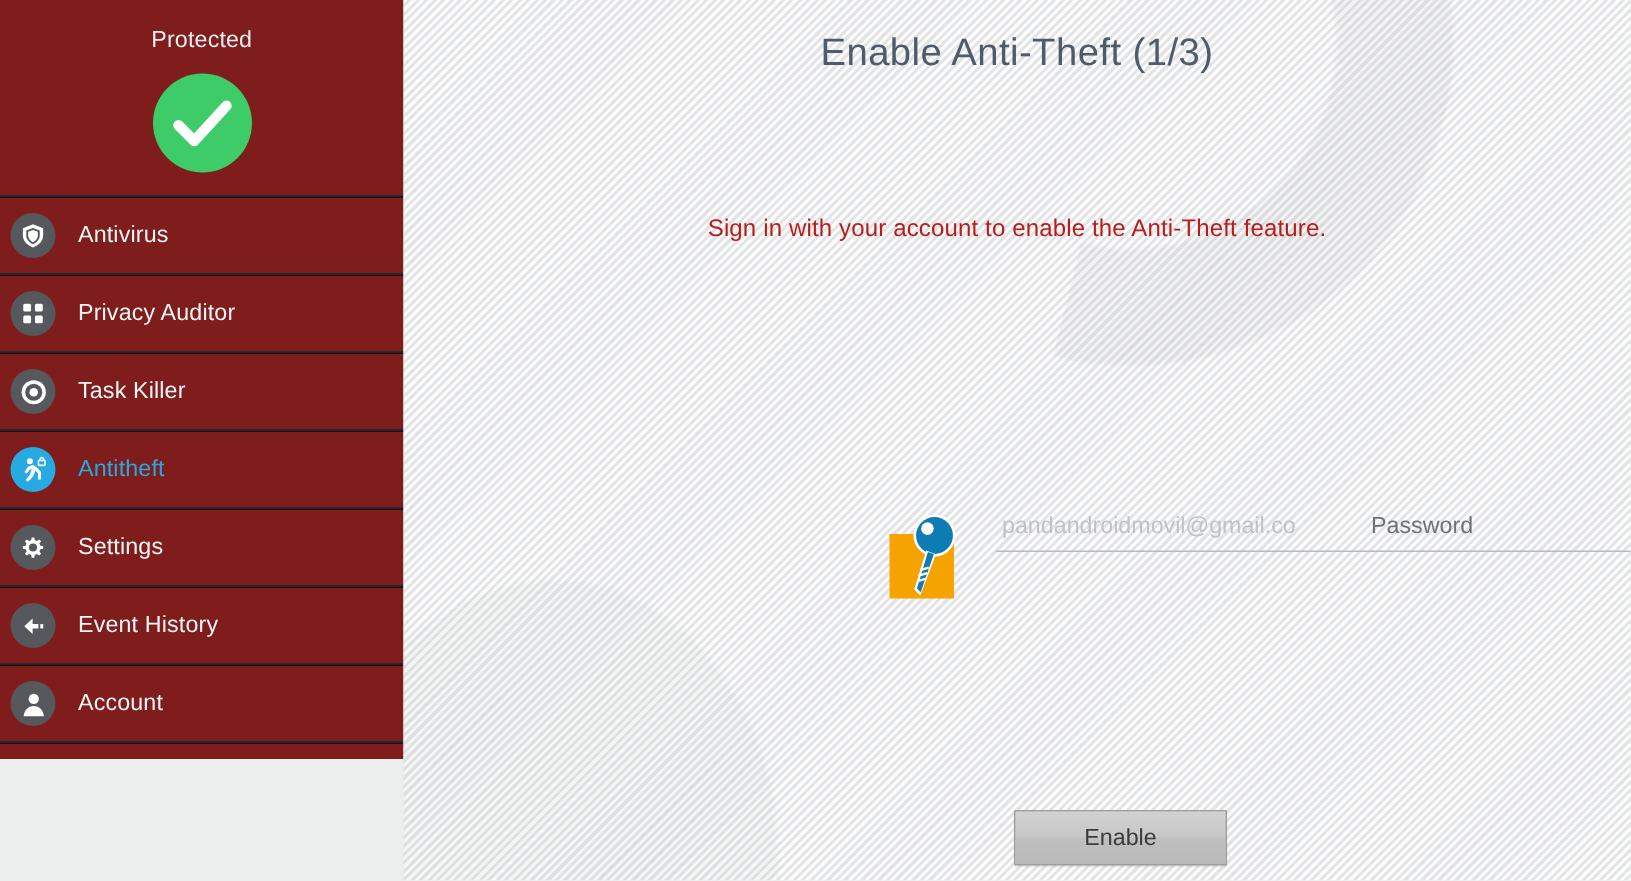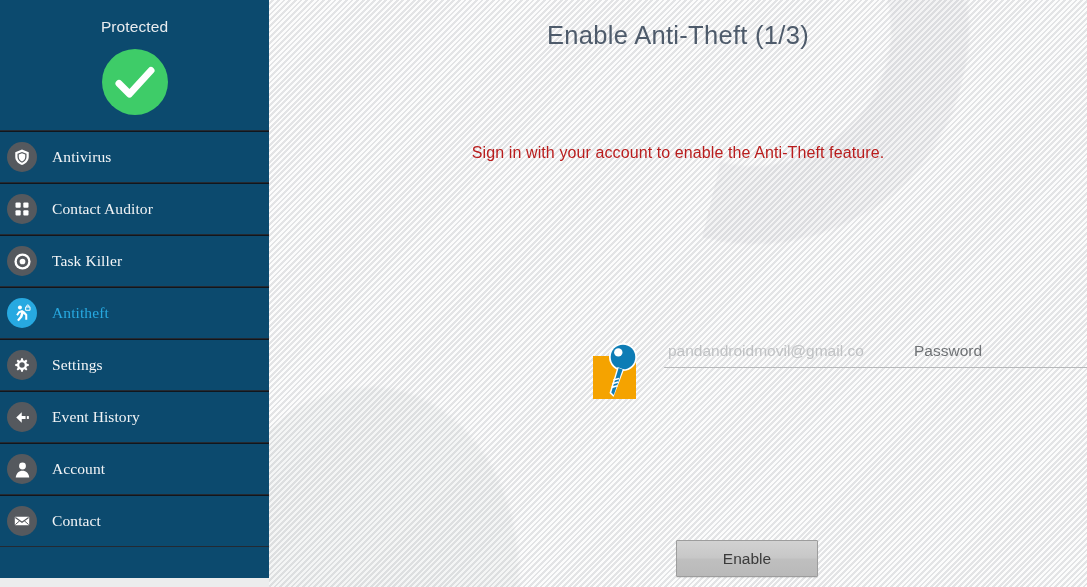--- a/index.html
+++ b/index.html
@@ -11,22 +11,22 @@
   }
   .app {
     position: relative;
     width: 1087px; height: 587px;
     display: flex;
   }
 
   
   .sidebar {
     width: 269px;
-    height: 578px;
-    background: #0c4a6e;
+    height: 506px;
+    background: #7f1d1d;
     flex: 0 0 269px;
     position: relative;
     overflow: hidden;
   }
   .status-block {
     height: 131px;
     width: 100%;
     position: relative;
     border-bottom: 1px solid #232a33;
   }
@@ -66,21 +66,20 @@
     align-items: center;
     justify-content: center;
     flex: 0 0 30px;
   }
   .nav-item.active .nav-icon { background: #27a9e1; }
   .nav-label {
     margin-left: 15px;
     font-size: 15.5px;
     color: #f2f4f6;
     letter-spacing: .1px;
-    font-family: Liberation Serif, serif;
   }
   .nav-item.active .nav-label { color: #27a9e1; }
   .nav-icon svg { display: block; }
 
   
   .main {
     position: relative;
     flex: 1 1 auto;
     height: 587px;
     overflow: hidden;
@@ -217,21 +216,21 @@
 
     <div class="nav-item">
       <span class="nav-icon">
         <svg width="16" height="16" viewBox="0 0 16 16">
           <rect x="1.5" y="1.5" width="5.2" height="5.2" rx="1" fill="#ffffff"></rect>
           <rect x="9.3" y="1.5" width="5.2" height="5.2" rx="1" fill="#ffffff"></rect>
           <rect x="1.5" y="9.3" width="5.2" height="5.2" rx="1" fill="#ffffff"></rect>
           <rect x="9.3" y="9.3" width="5.2" height="5.2" rx="1" fill="#ffffff"></rect>
         </svg>
       </span>
-      <span class="nav-label">Contact Auditor</span>
+      <span class="nav-label">Privacy Auditor</span>
     </div>
 
     <div class="nav-item">
       <span class="nav-icon">
         <svg width="19" height="19" viewBox="0 0 20 20">
           <circle cx="10" cy="10" r="8.5" fill="#ffffff"></circle>
           <circle cx="10" cy="10" r="6" fill="#55595e"></circle>
           <circle cx="10" cy="10" r="3" fill="#ffffff"></circle>
         </svg>
       </span>

